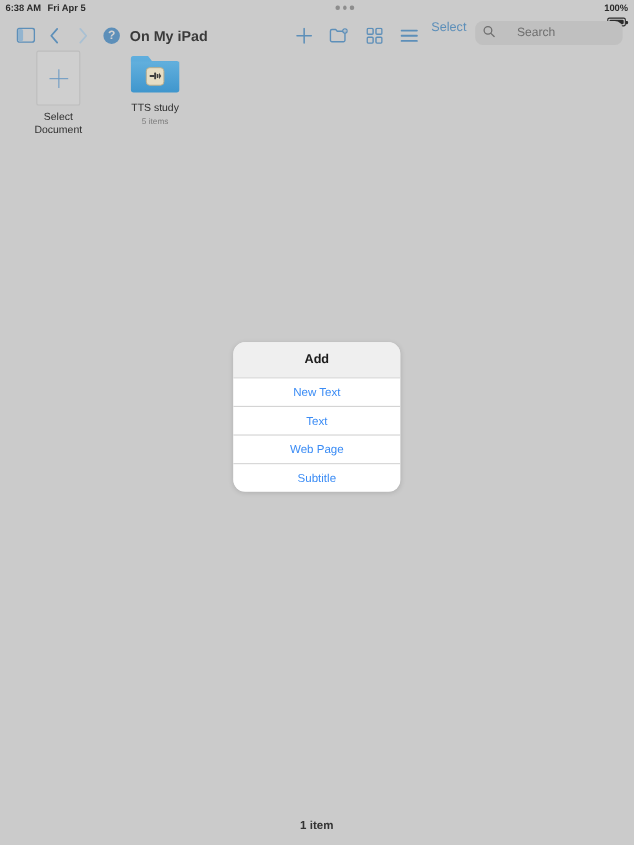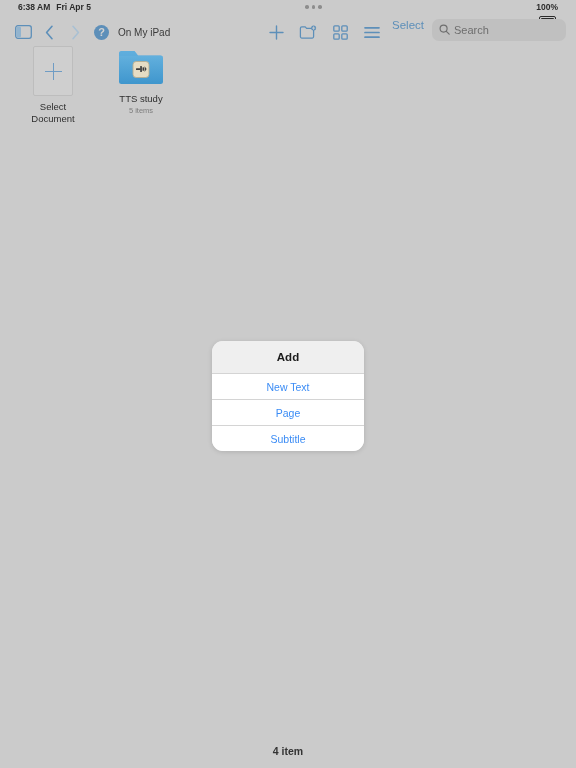--- a/index.html
+++ b/index.html
@@ -21,21 +21,21 @@
     position: absolute;
     top: 0; left: 0;
     width: 576px;
     height: 14px;
     display: flex;
     align-items: center;
     font-size: 8.5px;
     font-weight: bold;
     color: #2b2b2b;
     box-sizing: border-box;
-    padding: 0 18px;
+    padding: 0 5px;
   }
   .status-left {
     display: flex;
     align-items: center;
     gap: 6px;
     white-space: nowrap;
   }
   .status-center {
     flex: 1;
     display: flex;
@@ -106,22 +106,22 @@
   .nav-btn {
     width: 26px;
     height: 26px;
     display: flex;
     align-items: center;
     justify-content: center;
     cursor: pointer;
   }
 
   .title {
-    font-size: 10px;
-    font-weight: normal;
+    font-size: 13px;
+    font-weight: bold;
     color: #3a3a3a;
     margin-left: 9px;
     white-space: nowrap;
   }
   .help-badge {
     width: 15px;
     height: 15px;
     border-radius: 50%;
     background: #5d8fb9;
     color: #d2d2d2;
@@ -155,21 +155,21 @@
   }
   .searchfield {
     width: 134px;
     height: 22px;
     background: #c0c0c0;
     border-radius: 7px;
     display: flex;
     align-items: center;
     padding: 0 7px;
     box-sizing: border-box;
-    gap: 4px;
+    gap: 20px;
     cursor: text;
   }
   .searchfield input {
     border: none;
     outline: none;
     background: transparent;
     font-family: "Liberation Sans", sans-serif;
     font-size: 11px;
     color: #6b6b6b;
     width: 100%;
@@ -255,21 +255,20 @@
   
   .sheet {
     position: absolute;
     left: 212px;
     top: 311px;
     width: 152px;
     background: #ececec;
     border-radius: 11px;
     overflow: hidden;
     box-shadow: 0 1px 5px rgba(0,0,0,0.13);
-    margin-top: 30px;
   }
   .sheet-title {
     height: 32px;
     display: flex;
     align-items: center;
     justify-content: center;
     font-size: 11.5px;
     font-weight: bold;
     color: #1c1c1c;
     background: #efefef;
@@ -425,19 +424,20 @@
       </svg>
     </div>
     <div class="tile-label">TTS study</div>
     <div class="tile-sub">5 items</div>
   </div>
 </div>
 
 <div class="sheet">
   <div class="sheet-title">Add</div>
   <div class="sheet-row">New Text</div>
-  <div class="sheet-row">Page</div>
+  <div class="sheet-row">Text</div>
+  <div class="sheet-row">Web Page</div>
   <div class="sheet-row">Subtitle</div>
 </div>
 
 <div class="bottombar">
-  <span>4 item</span>
+  <span>1 item</span>
 </div>
 
 </body></html>

